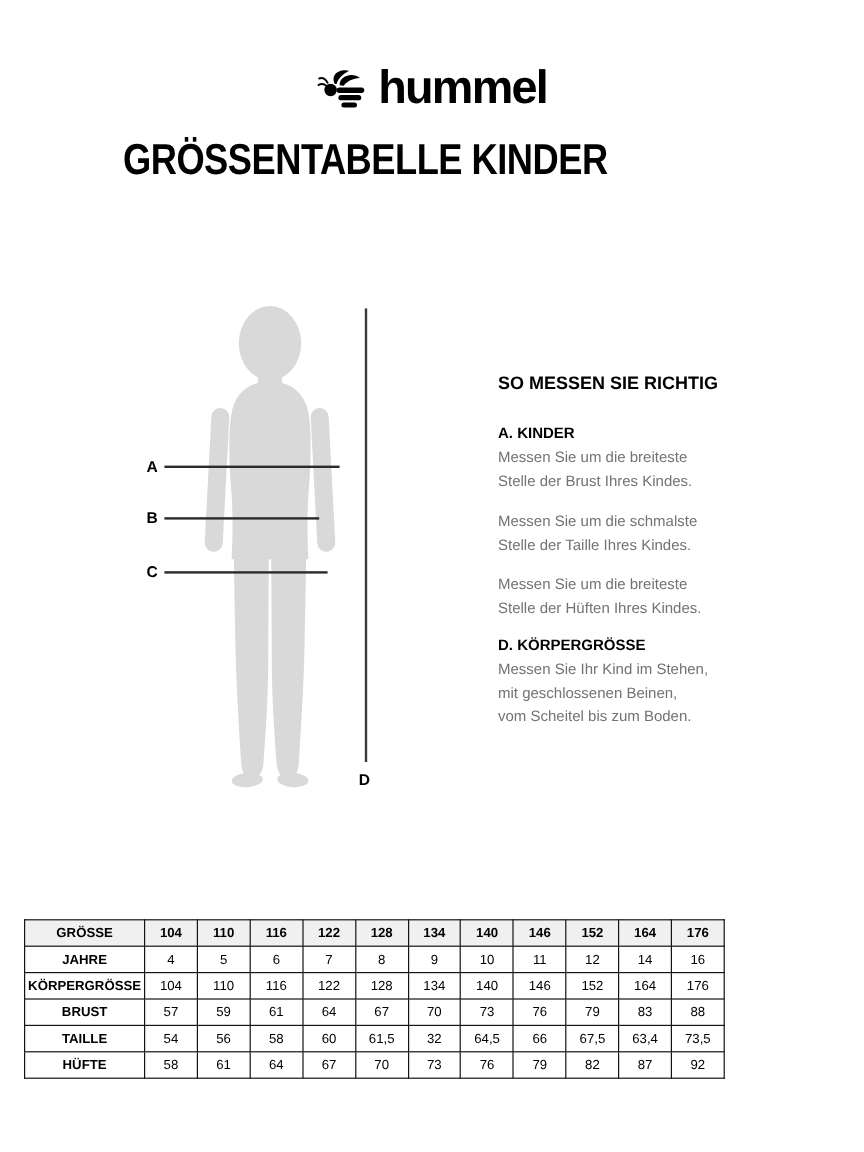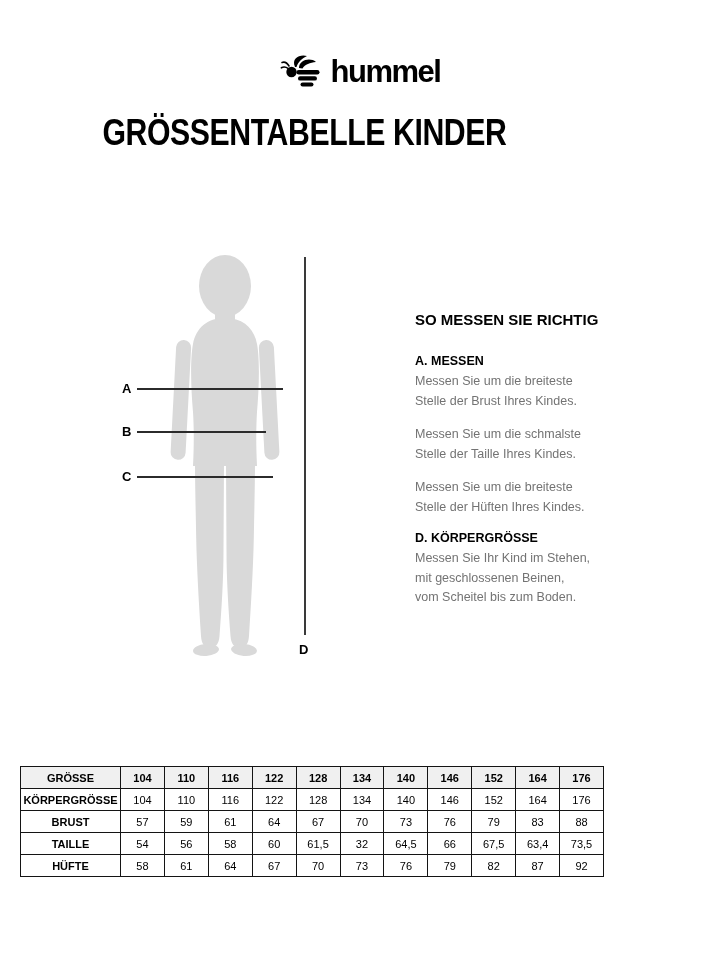--- a/index.html
+++ b/index.html
@@ -3,21 +3,21 @@
 <meta charset="utf-8">
 <style>
   * { margin:0; padding:0; box-sizing:border-box; }
   html,body { background:#ffffff; }
   body { font-family:"Liberation Sans", sans-serif; color:#000; }
   .page { position:relative; width:720px; height:960px; background:#fff; overflow:hidden; margin:0 auto; }
 
   
   .logo { position:absolute; top:54px; left:0; width:720px; display:flex; justify-content:center; align-items:center; gap:7px; }
   .bee { display:inline-block; width:44px; height:34px; }
-  .logo-text { font-size:31px; font-weight:bold; letter-spacing:-1.5px; line-height:1;text-align:right; }
+  .logo-text { font-size:39px; font-weight:bold; letter-spacing:-1.5px; line-height:1;text-align:right; }
 
   
   .page-title { position:absolute; top:112px; left:0; width:609px; text-align:center; }
   .title-inner { display:inline-block; font-size:36px; font-weight:bold; letter-spacing:-0.5px; transform:scaleX(0.84); transform-origin:center; white-space:nowrap; }
 
   
   .figure-area { position:absolute; left:0; top:0; width:720px; height:730px; }
   .silhouette { position:absolute; left:140px; top:250px; }
   .mline { position:absolute; height:2px; background:#2b2b2b; }
   .mline-a { left:137px; top:388px; width:146px; }
@@ -103,21 +103,21 @@
     <span class="mlabel label-a">A</span>
     <span class="mlabel label-b">B</span>
     <span class="mlabel label-c">C</span>
     <span class="mlabel label-d">D</span>
   </div>
 
   <div class="instructions">
     <div class="instr-heading">SO MESSEN SIE RICHTIG</div>
     <div>
         <div class="instr-item">
-          <div class="instr-title">A. MESSEN</div>
+          <div class="instr-title">A. KINDER</div>
           <div class="instr-text">Messen Sie um die breiteste
 Stelle der Brust Ihres Kindes.</div>
         </div>
         <div class="instr-item">
           <div class="instr-text">Messen Sie um die schmalste
 Stelle der Taille Ihres Kindes.</div>
         </div>
         <div class="instr-item">
           <div class="instr-text">Messen Sie um die breiteste
 Stelle der Hüften Ihres Kindes.</div>
@@ -155,20 +155,34 @@
           <td>122</td>
           <td>128</td>
           <td>134</td>
           <td>140</td>
           <td>146</td>
           <td>152</td>
           <td>164</td>
           <td>176</td>
         </tr>
         <tr>
+          <td class="label-cell">JAHRE</td>
+          <td>4</td>
+          <td>5</td>
+          <td>6</td>
+          <td>7</td>
+          <td>8</td>
+          <td>9</td>
+          <td>10</td>
+          <td>11</td>
+          <td>12</td>
+          <td>14</td>
+          <td>16</td>
+        </tr>
+        <tr>
           <td class="label-cell">KÖRPERGRÖSSE</td>
           <td>104</td>
           <td>110</td>
           <td>116</td>
           <td>122</td>
           <td>128</td>
           <td>134</td>
           <td>140</td>
           <td>146</td>
           <td>152</td>

